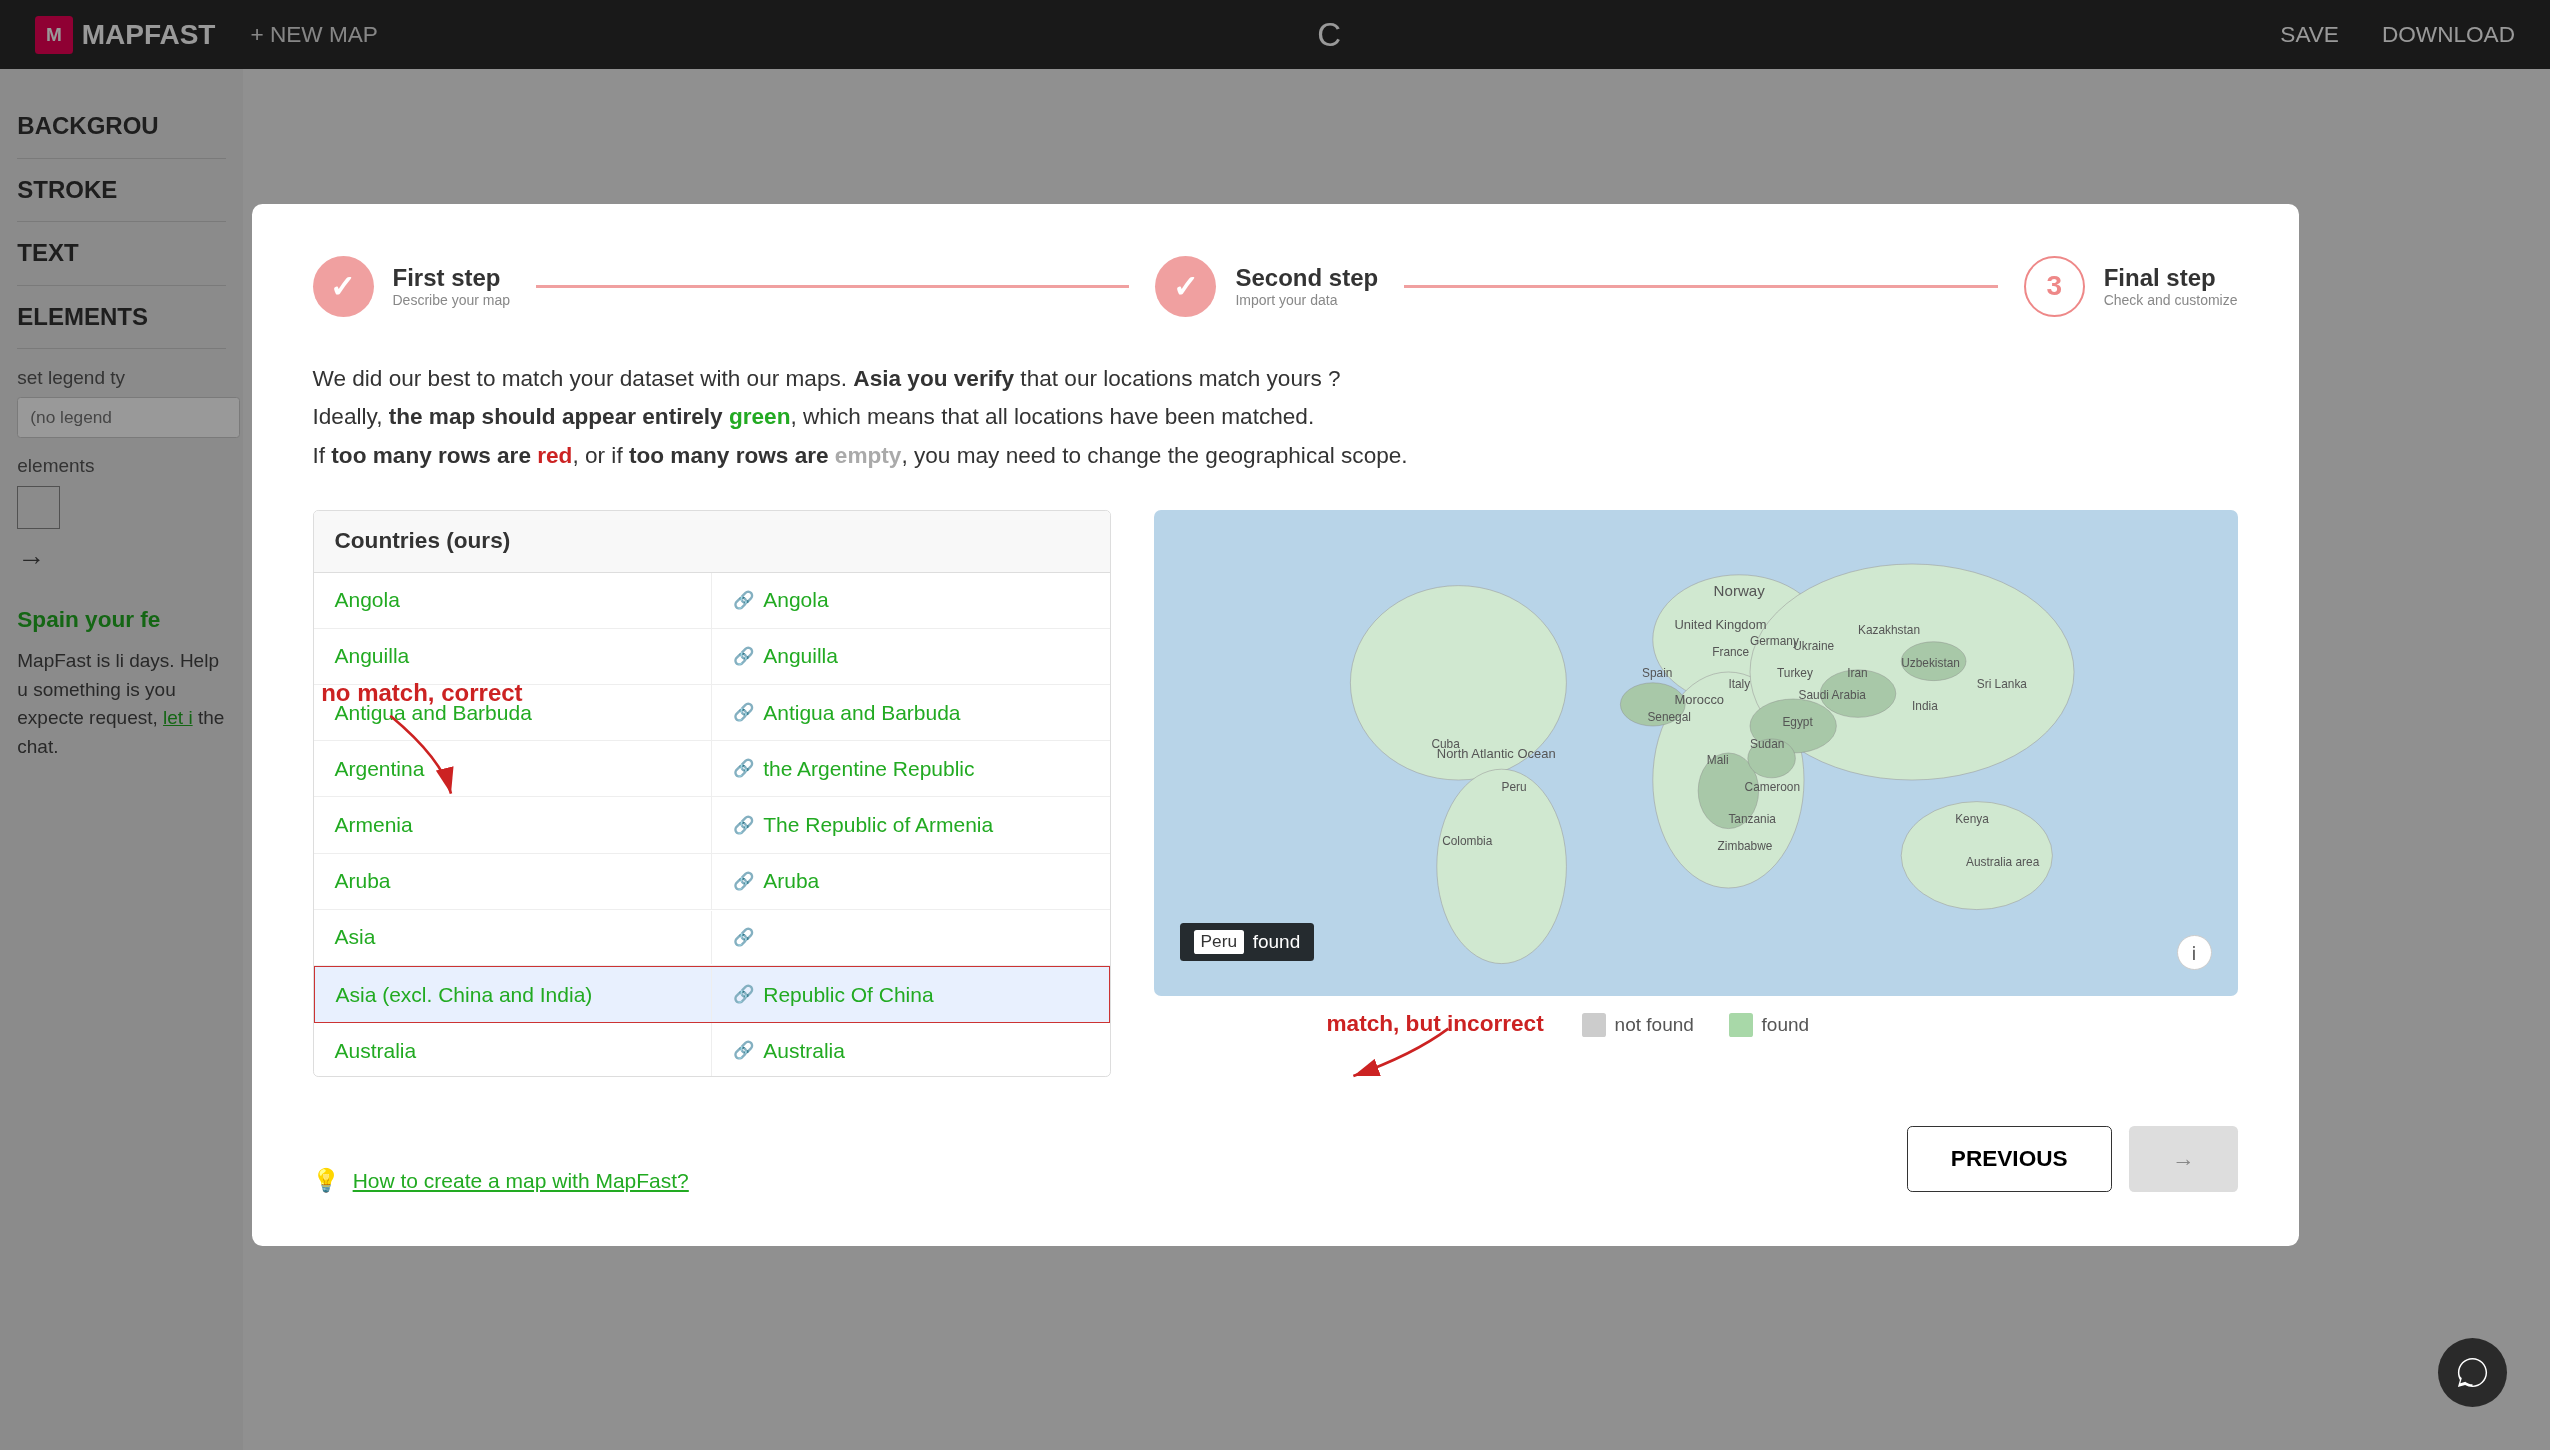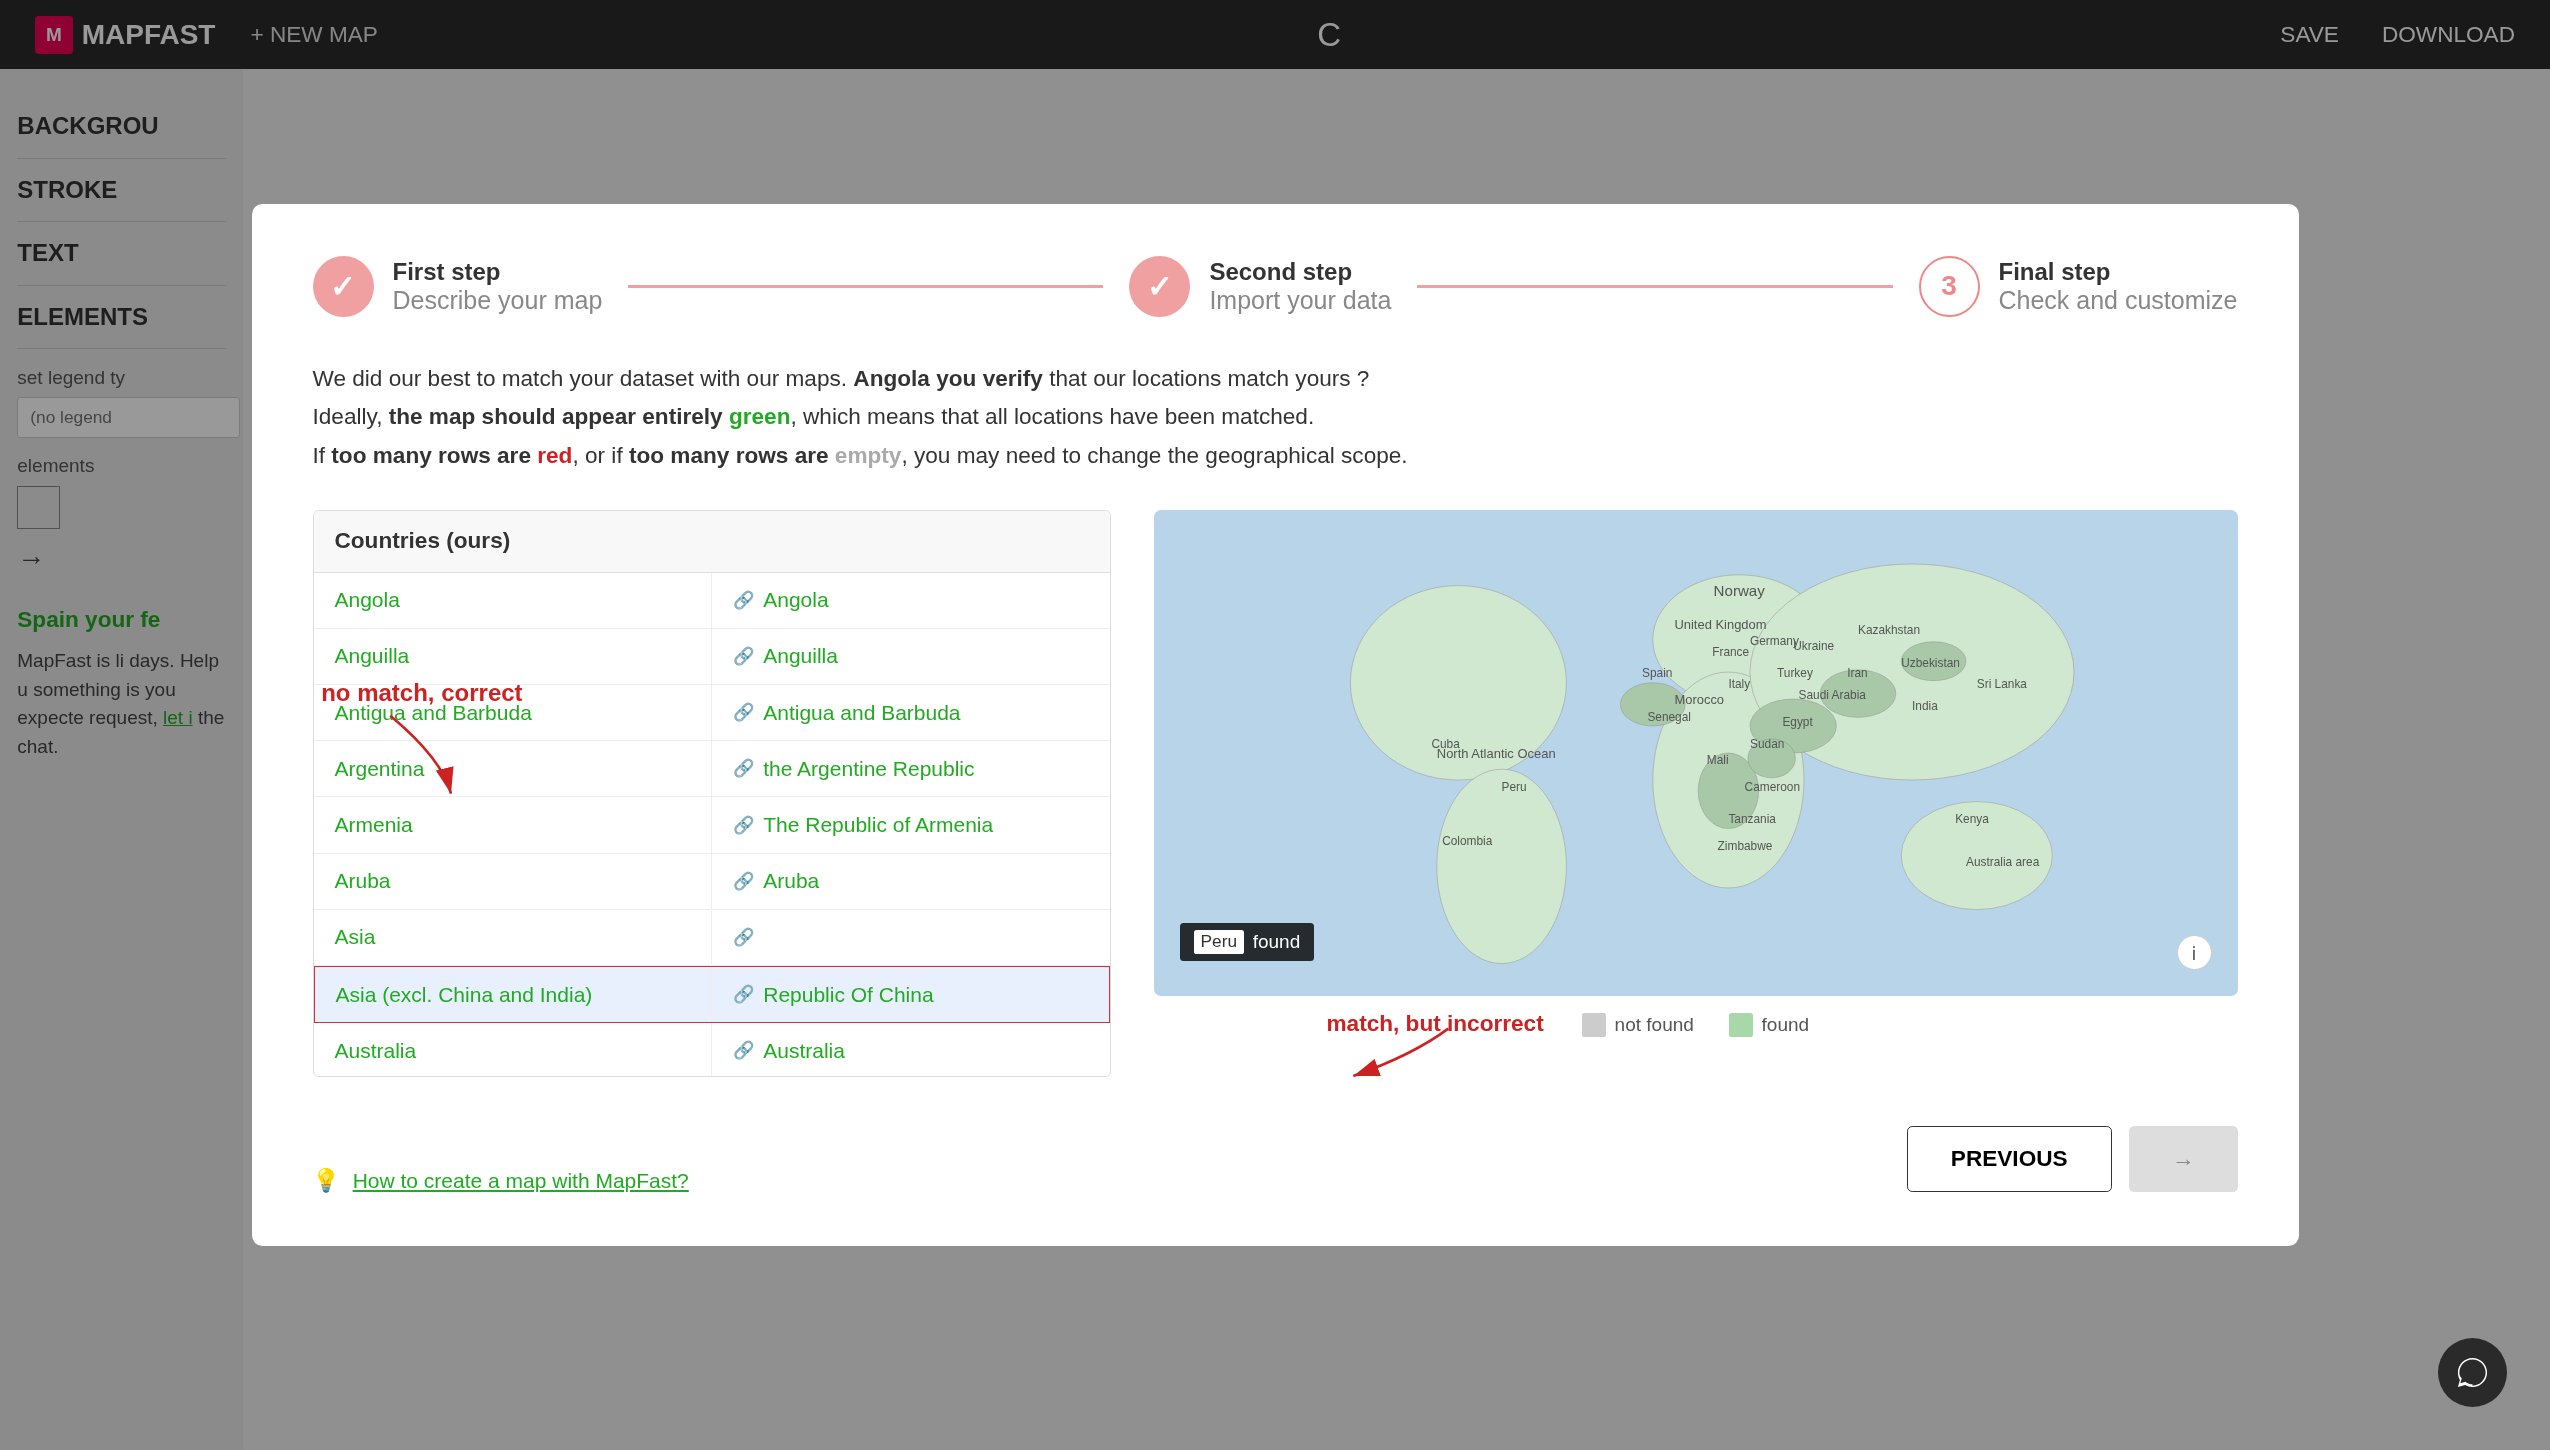--- a/index.html
+++ b/index.html
@@ -222,21 +222,21 @@
       font-size: 31px;
       color: white;
     }
     .step-text { }
     .step-title {
       font-size: 24px;
       font-weight: 600;
       color: #333;
     }
     .step-sub {
-      font-size: 25px;
+      font-size: 14px;
       color: #888;
     }
     .step-line {
       flex: 1;
       height: 2.6px;
       background: #f0a0a0;
       margin: 0 26px;
     }
 
     
@@ -477,21 +477,21 @@
           <span>3</span>
         </div>
         <div class="step-text">
           <div class="step-title">Final step</div>
           <div class="step-sub">Check and customize</div>
         </div>
       </div>
     </div>
 
     <div class="desc-text">
-      <span>We did our best to match your dataset with our maps. </span><strong>Angola you verify</strong><span> that our locations match yours ?</span><br>
+      <span>We did our best to match your dataset with our maps. </span><strong>Asia you verify</strong><span> that our locations match yours ?</span><br>
       <span>Ideally, </span><strong>the map should appear entirely </strong><span class="green">green</span><span>, which means that all locations have been matched.</span><br>
       <span>If </span><strong><span>too many rows are </span><span class="red">red</span></strong><span>, or if </span><strong><span>too many rows are </span><span class="gray">empty</span></strong><span>, you may need to change the geographical scope.</span>
     </div>
 
     <div class="main-content">
 
       <div style="position:relative; flex: 0 0 798px;">
         <div class="table-wrap">
           <div class="table-header">
             <div class="th">Countries (ours)</div>

